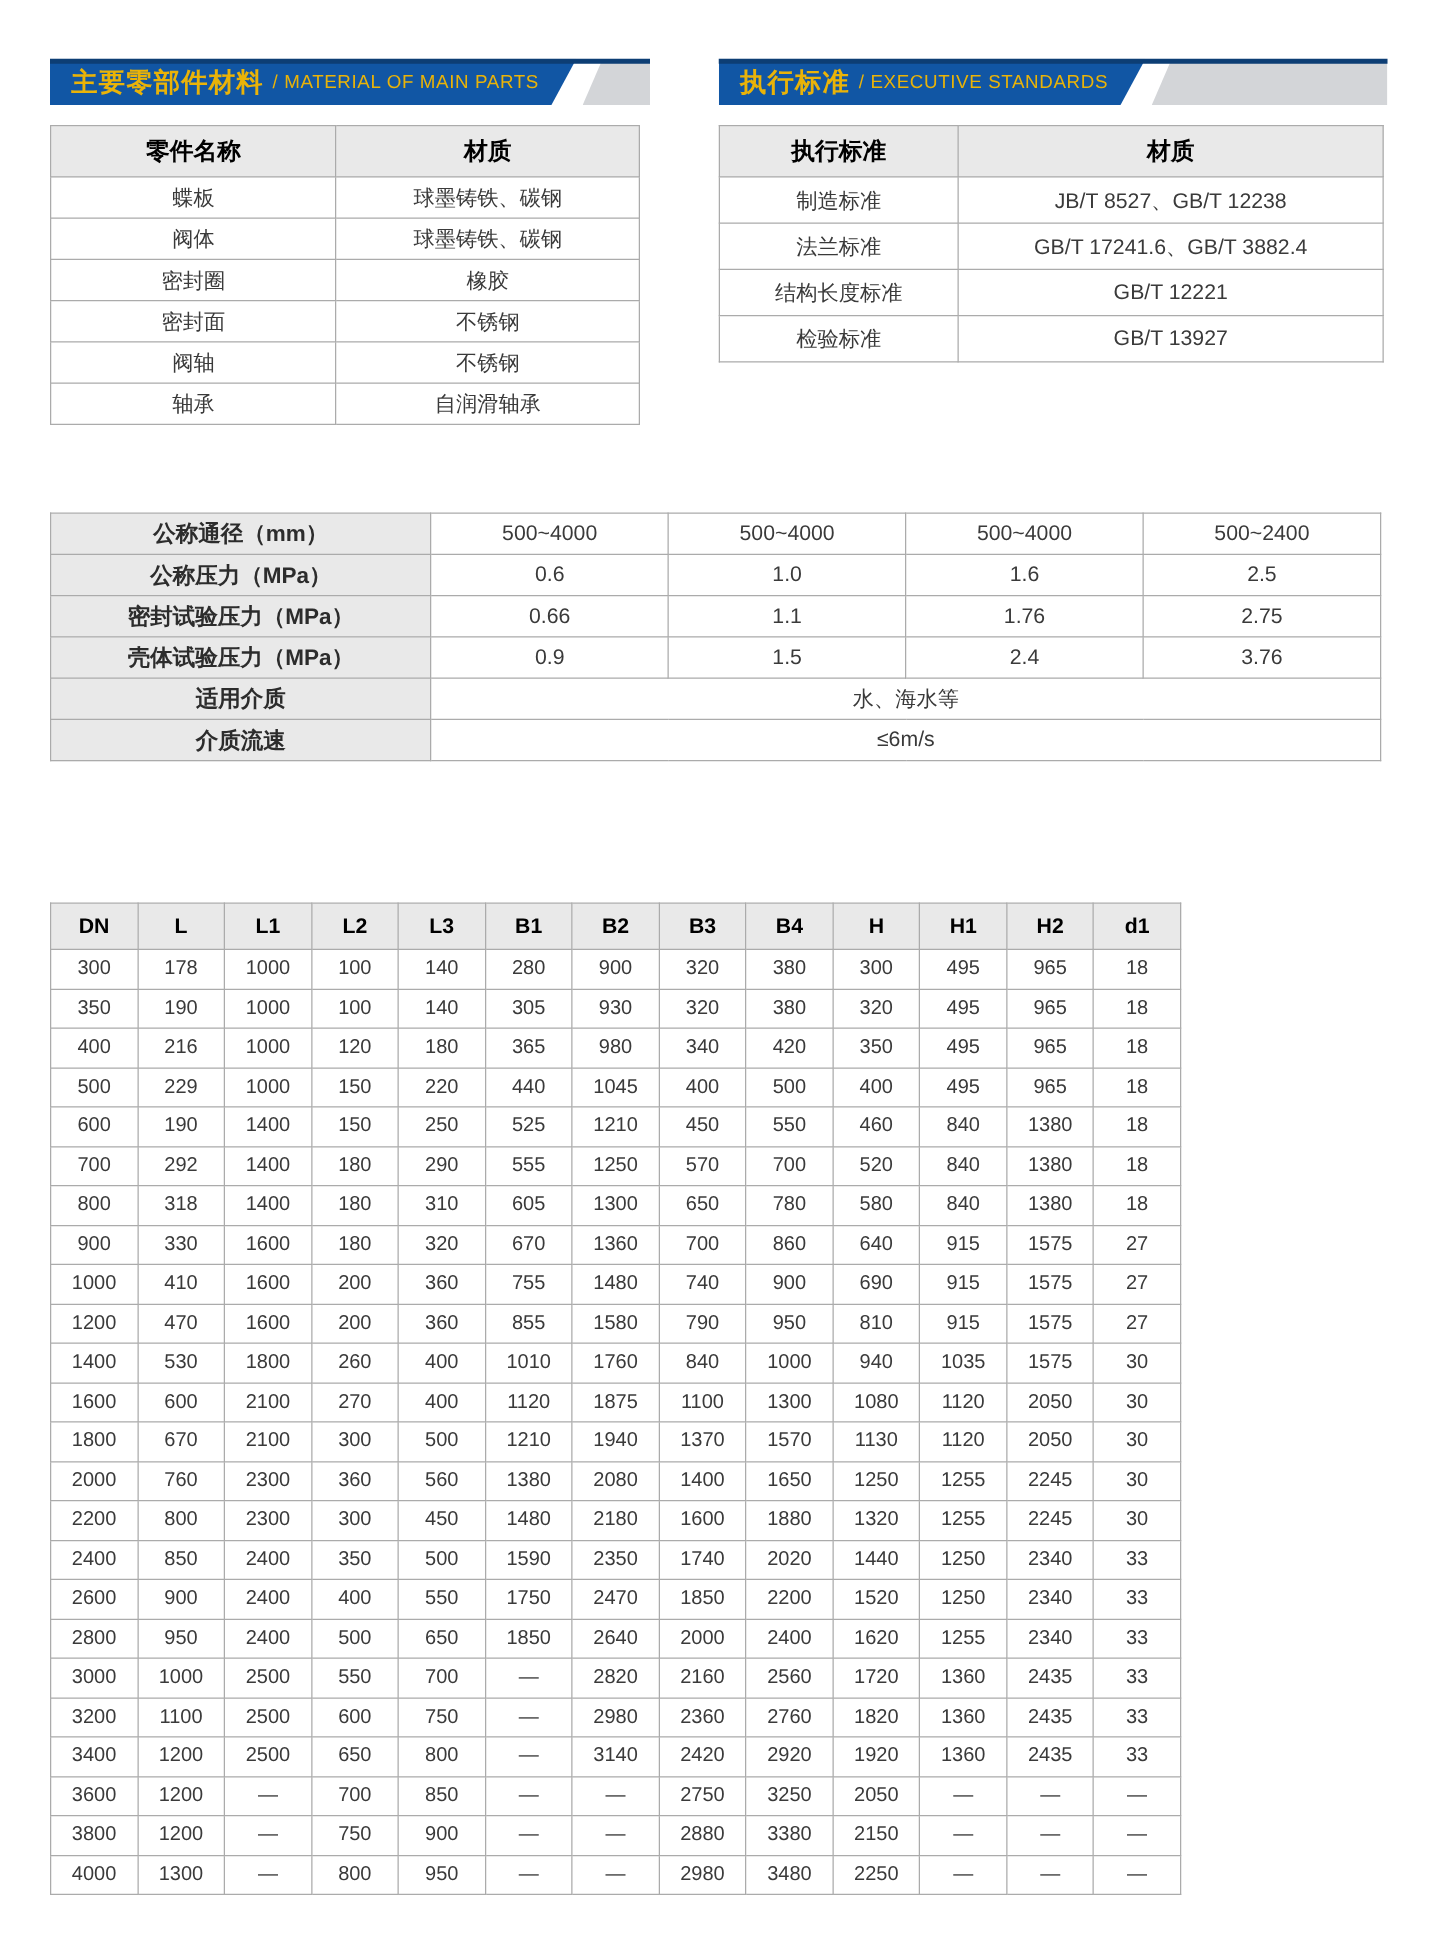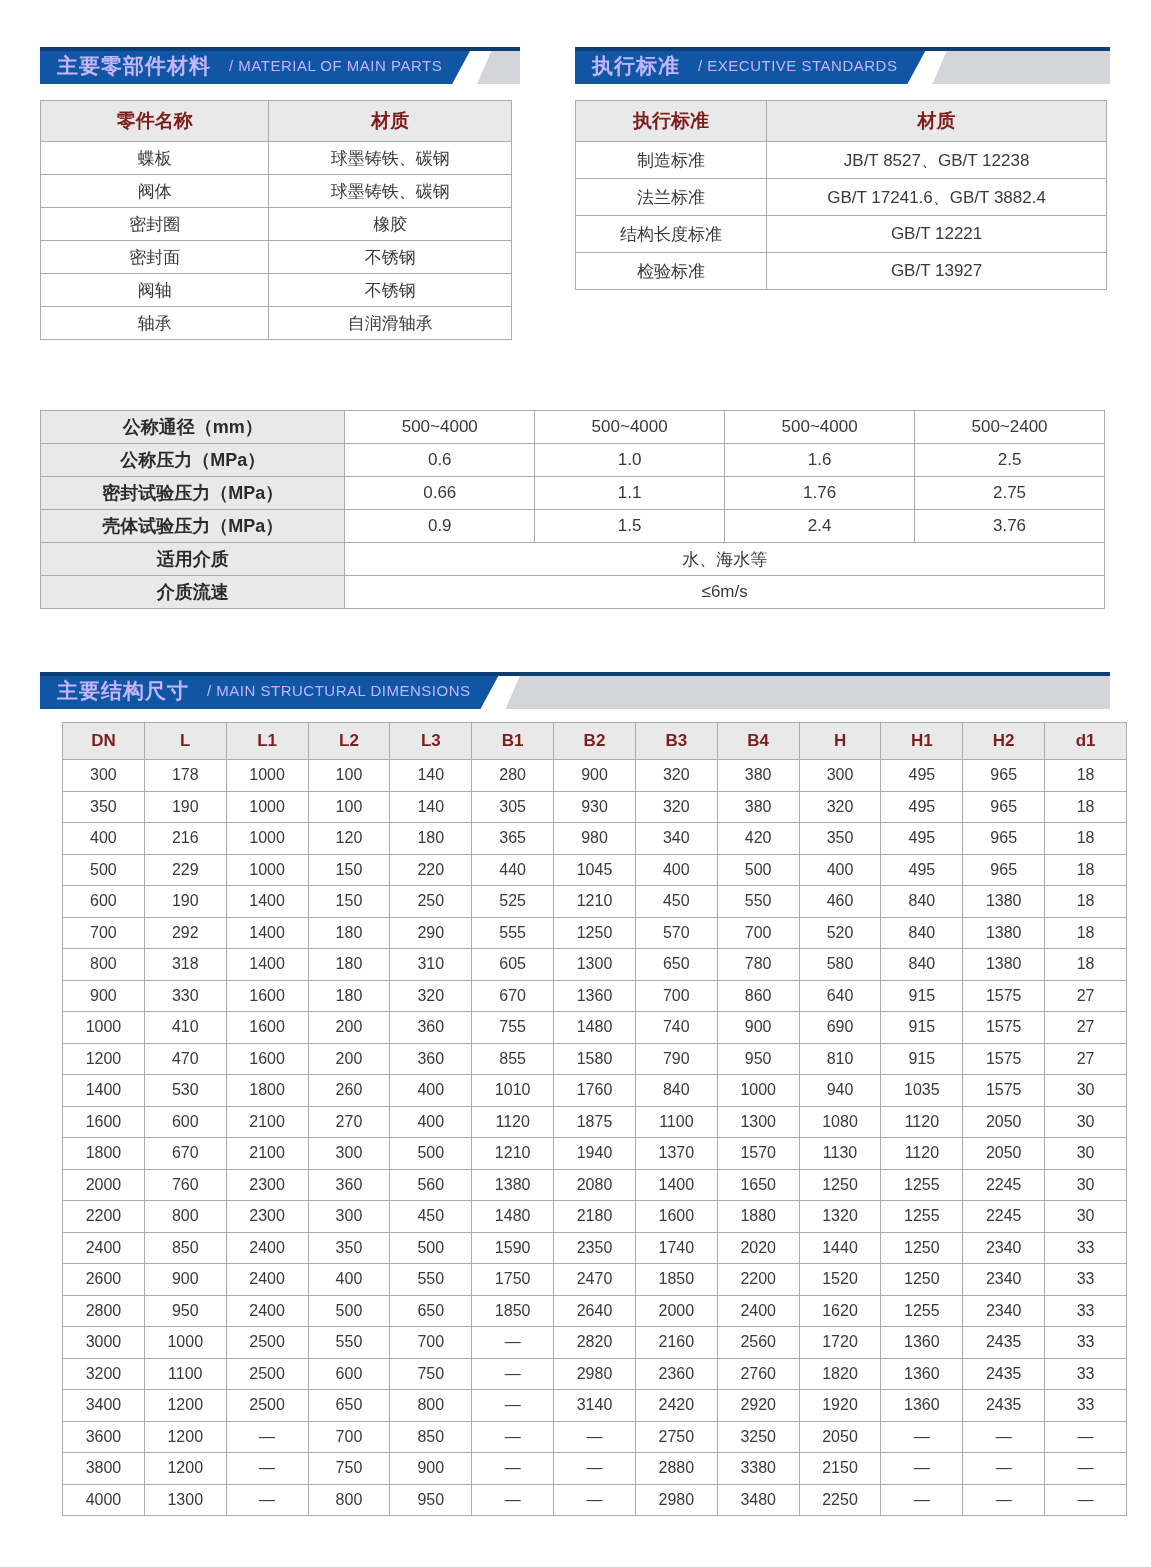--- a/index.html
+++ b/index.html
@@ -9,52 +9,52 @@
     overflow:hidden;
   }
 
   
   .banner { position:absolute; height:37px; display:flex; align-items:stretch; }
   .banner::before {
     content:""; position:absolute; top:0; left:0; right:0; height:4px;
     background:#0d3e74; z-index:3;
   }
   .banner-blue {
-    position:relative; background:#1156a4; color:#c4b5fd;
-    display:flex; align-items:center; gap:18px;
+    position:relative; background:#1156a4; color:#eab308;
+    display:flex; align-items:center; gap:7px;
     padding:0 30px 0 17px; flex:0 0 auto; box-sizing:border-box;
     clip-path:polygon(0 0,100% 0,calc(100% - 20px) 100%,0 100%);
     white-space:nowrap;
   }
   .banner-blue .zh { font-size:21px; font-weight:bold; letter-spacing:1px; }
   .banner-blue .en { font-size:15px; letter-spacing:0.5px; padding-bottom:1px; }
   .banner-gray {
     flex:1 1 auto; background:#d3d5d8; margin-left:5px;
     clip-path:polygon(16px 0,100% 0,100% 100%,0 100%);
   }
 
   
   table { position:absolute; border-collapse:collapse; table-layout:fixed; }
   th,td { border:1px solid #ababab; text-align:center; vertical-align:middle; padding:0 4px; box-sizing:border-box; }
-  th { background:#e9e9e9; font-weight:bold; color:#7f1d1d; }
+  th { background:#e9e9e9; font-weight:bold; color:#000000; }
   td { background:#ffffff; color:#3a3a3a; }
 
   .tbl-materials { left:40px; top:100px; width:472px; }
   .tbl-materials th { height:41px; font-size:19px; }
   .tbl-materials td { height:33px; font-size:17px; }
 
   .tbl-standards { left:575px; top:100px; width:532px; }
   .tbl-standards th { height:41px; font-size:19px; }
   .tbl-standards td { height:37px; font-size:17px; }
 
   .tbl-tech { left:40px; top:410px; width:1065px;border-radius:19px; }
   .tbl-tech td { height:33px; font-size:17px; }
   .tbl-tech td.label { background:#e9e9e9; font-weight:bold; color:#2c2c2c; font-size:18px; }
 
-  .tbl-dim { left:40px; top:722px; width:1065px;margin-left:22px; }
+  .tbl-dim { left:40px; top:722px; width:905px; }
   .tbl-dim th { height:37px; font-size:17px; }
   .tbl-dim td { height:31.5px; font-size:16px; padding:0 2px; }
 </style>
 </head>
 <body>
 
 <div class="page">
 
   <div class="banner" style="left:40px; top:47px; width:480px;">
     <div class="banner-blue">
@@ -184,27 +184,20 @@
           <td class="label">适用介质</td>
           <td colspan="4">水、海水等</td>
         </tr>
         <tr>
           <td class="label">介质流速</td>
           <td colspan="4">≤6m/s</td>
         </tr>
       </tbody>
     </table>
 
-  <div class="banner" style="left:40px; top:672px; width:1070px;">
-    <div class="banner-blue">
-      <span class="zh">主要结构尺寸</span>
-      <span class="en">/ MAIN STRUCTURAL DIMENSIONS</span>
-    </div>
-    <div class="banner-gray"></div>
-  </div>
 
   <table class="tbl-dim">
       <thead>
         <tr>
           <th>DN</th>
           <th>L</th>
           <th>L1</th>
           <th>L2</th>
           <th>L3</th>
           <th>B1</th>

